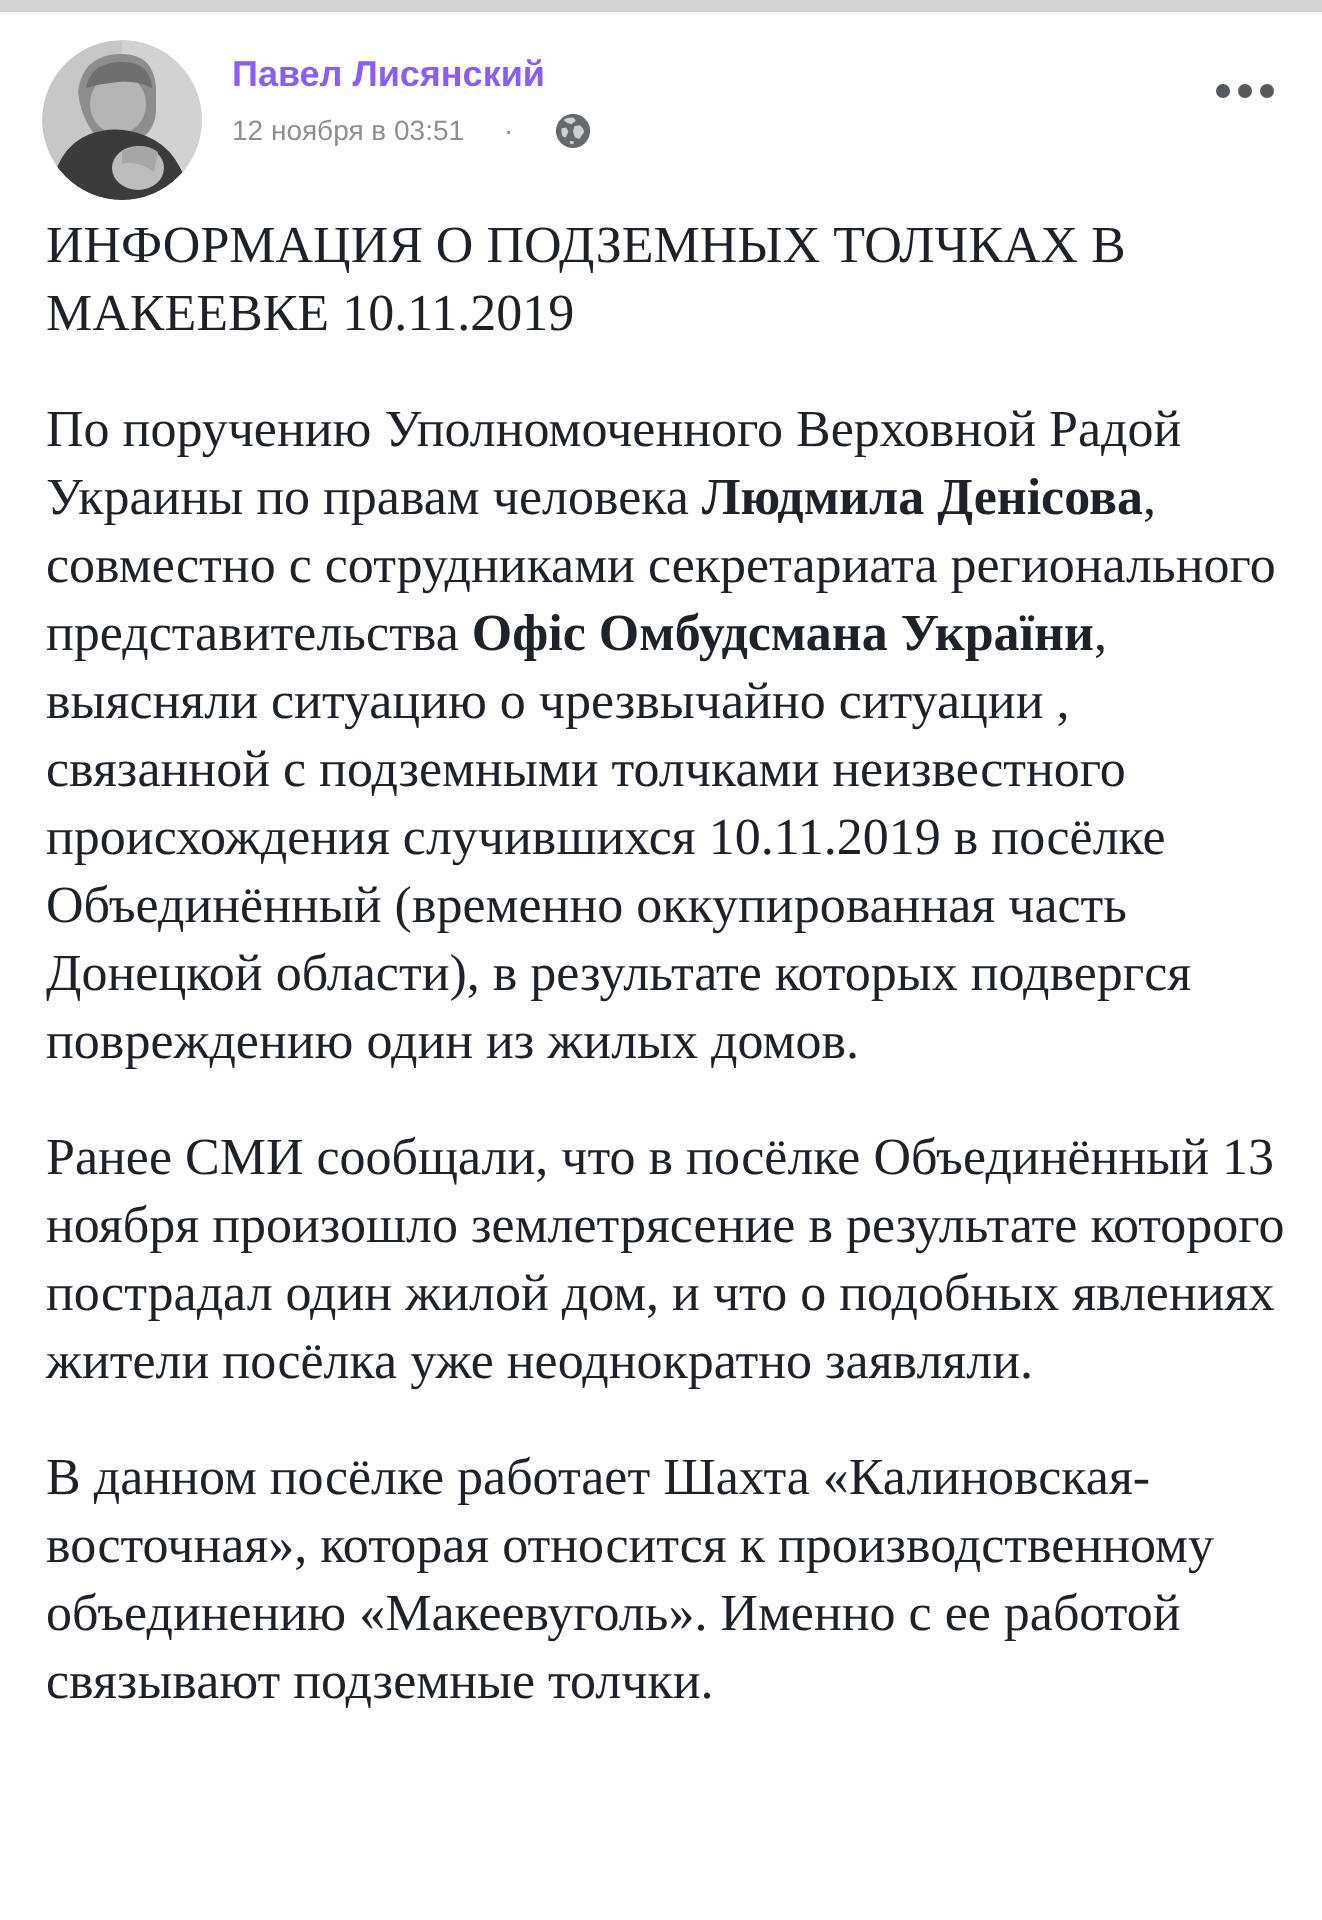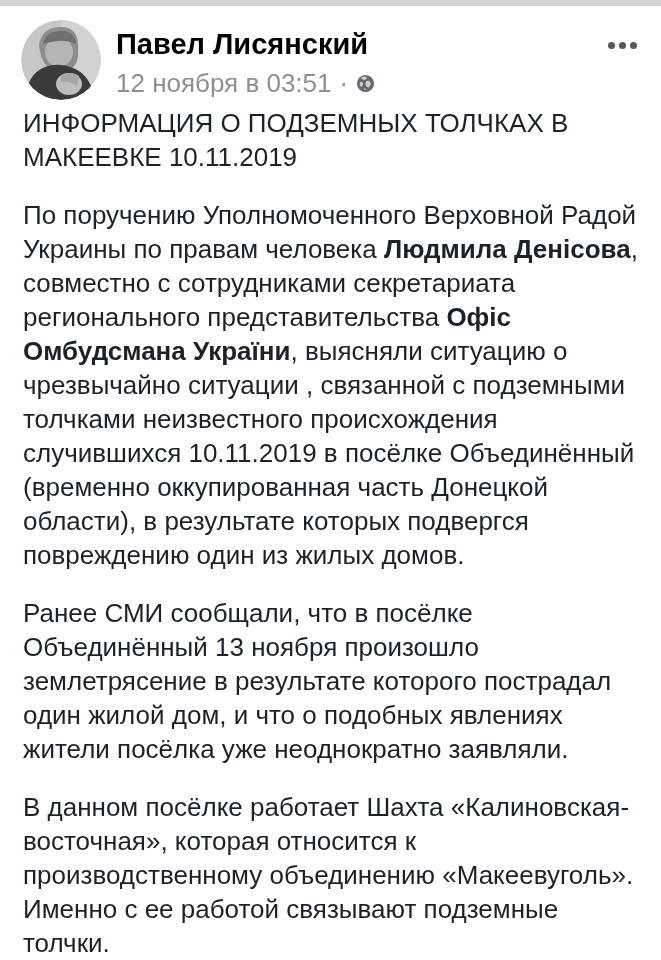--- a/index.html
+++ b/index.html
@@ -29,32 +29,32 @@
     overflow: hidden;
     flex: 0 0 80px;
     cursor: pointer;
   }
   .id-block {
     margin-left: 15px;
     padding-top: 7px;
     min-width: 0;
   }
   .author {
-    font-size: 29px;
+    font-size: 18px;
     font-weight: bold;
-    color: #000000;
+    color: #8b5cf6;
     line-height: 1.2;
     cursor: pointer;
   }
   .meta {
     display: flex;
     align-items: center;
-    gap: 8px;
+    gap: 20px;
     margin-top: 6px;
-    font-size: 26px;
+    font-size: 14px;
     color: #8c8f94;
   }
   .meta .sep { color: #8c8f94; }
   .globe { display: inline-block; margin-top: 1px; }
   .menu-btn {
     margin-left: auto;
     background: none;
     border: none;
     padding: 22px 4px 8px 8px;
     cursor: pointer;
@@ -69,21 +69,21 @@
     background: #55585c;
     display: inline-block;
   }
   .post-body {
     padding: 6px 13px 0 23px;
     font-size: 26px;
     line-height: 34px;
     color: #1d2129;
     letter-spacing: 0;
   }
-  .para { margin: 0 0 24px 0; }
+  .para { margin: 0 0 24px 0; font-family: Liberation Serif, serif; }
   .b { font-weight: bold; }
 </style>
 </head>
 <body>
 
 <div class="screen">
   <div class="top-strip"></div>
 
   <header class="post-header">
     <div class="avatar">

